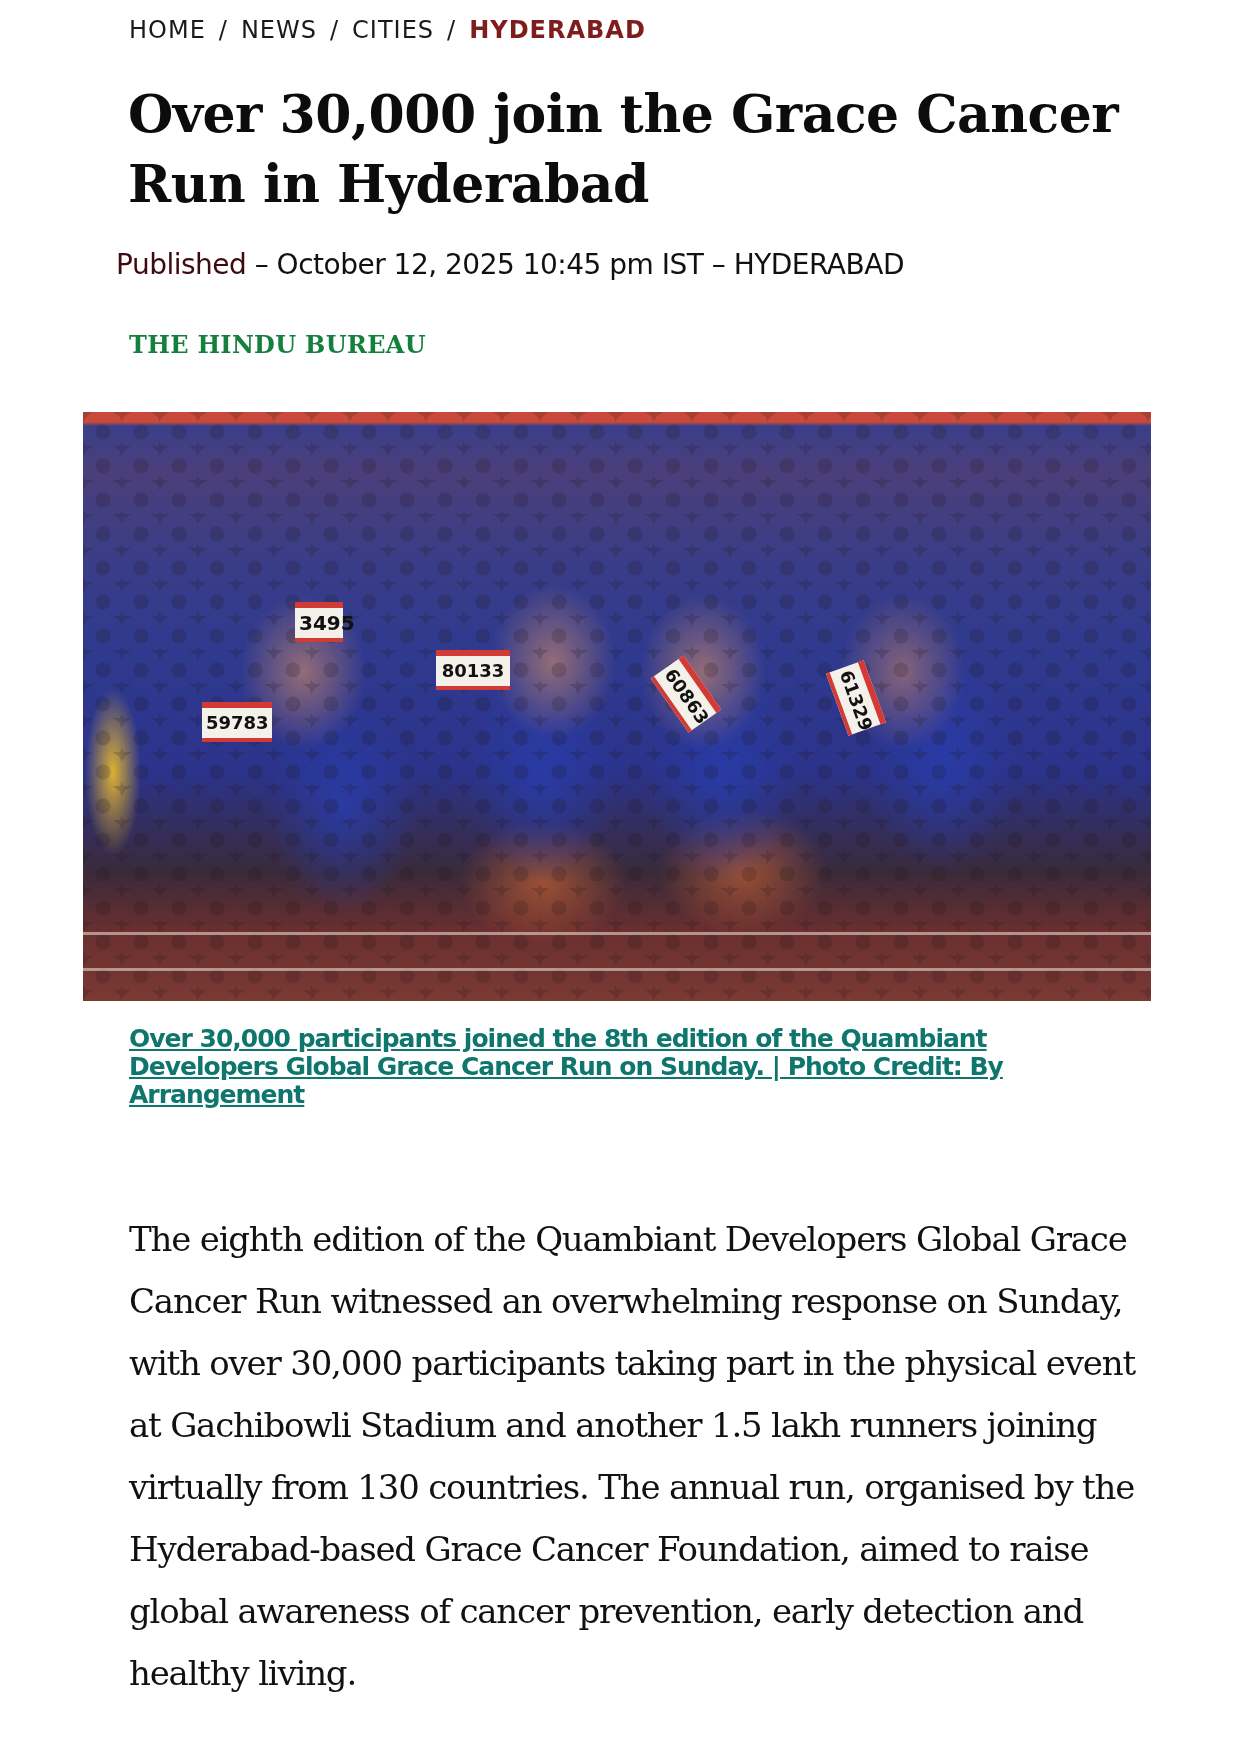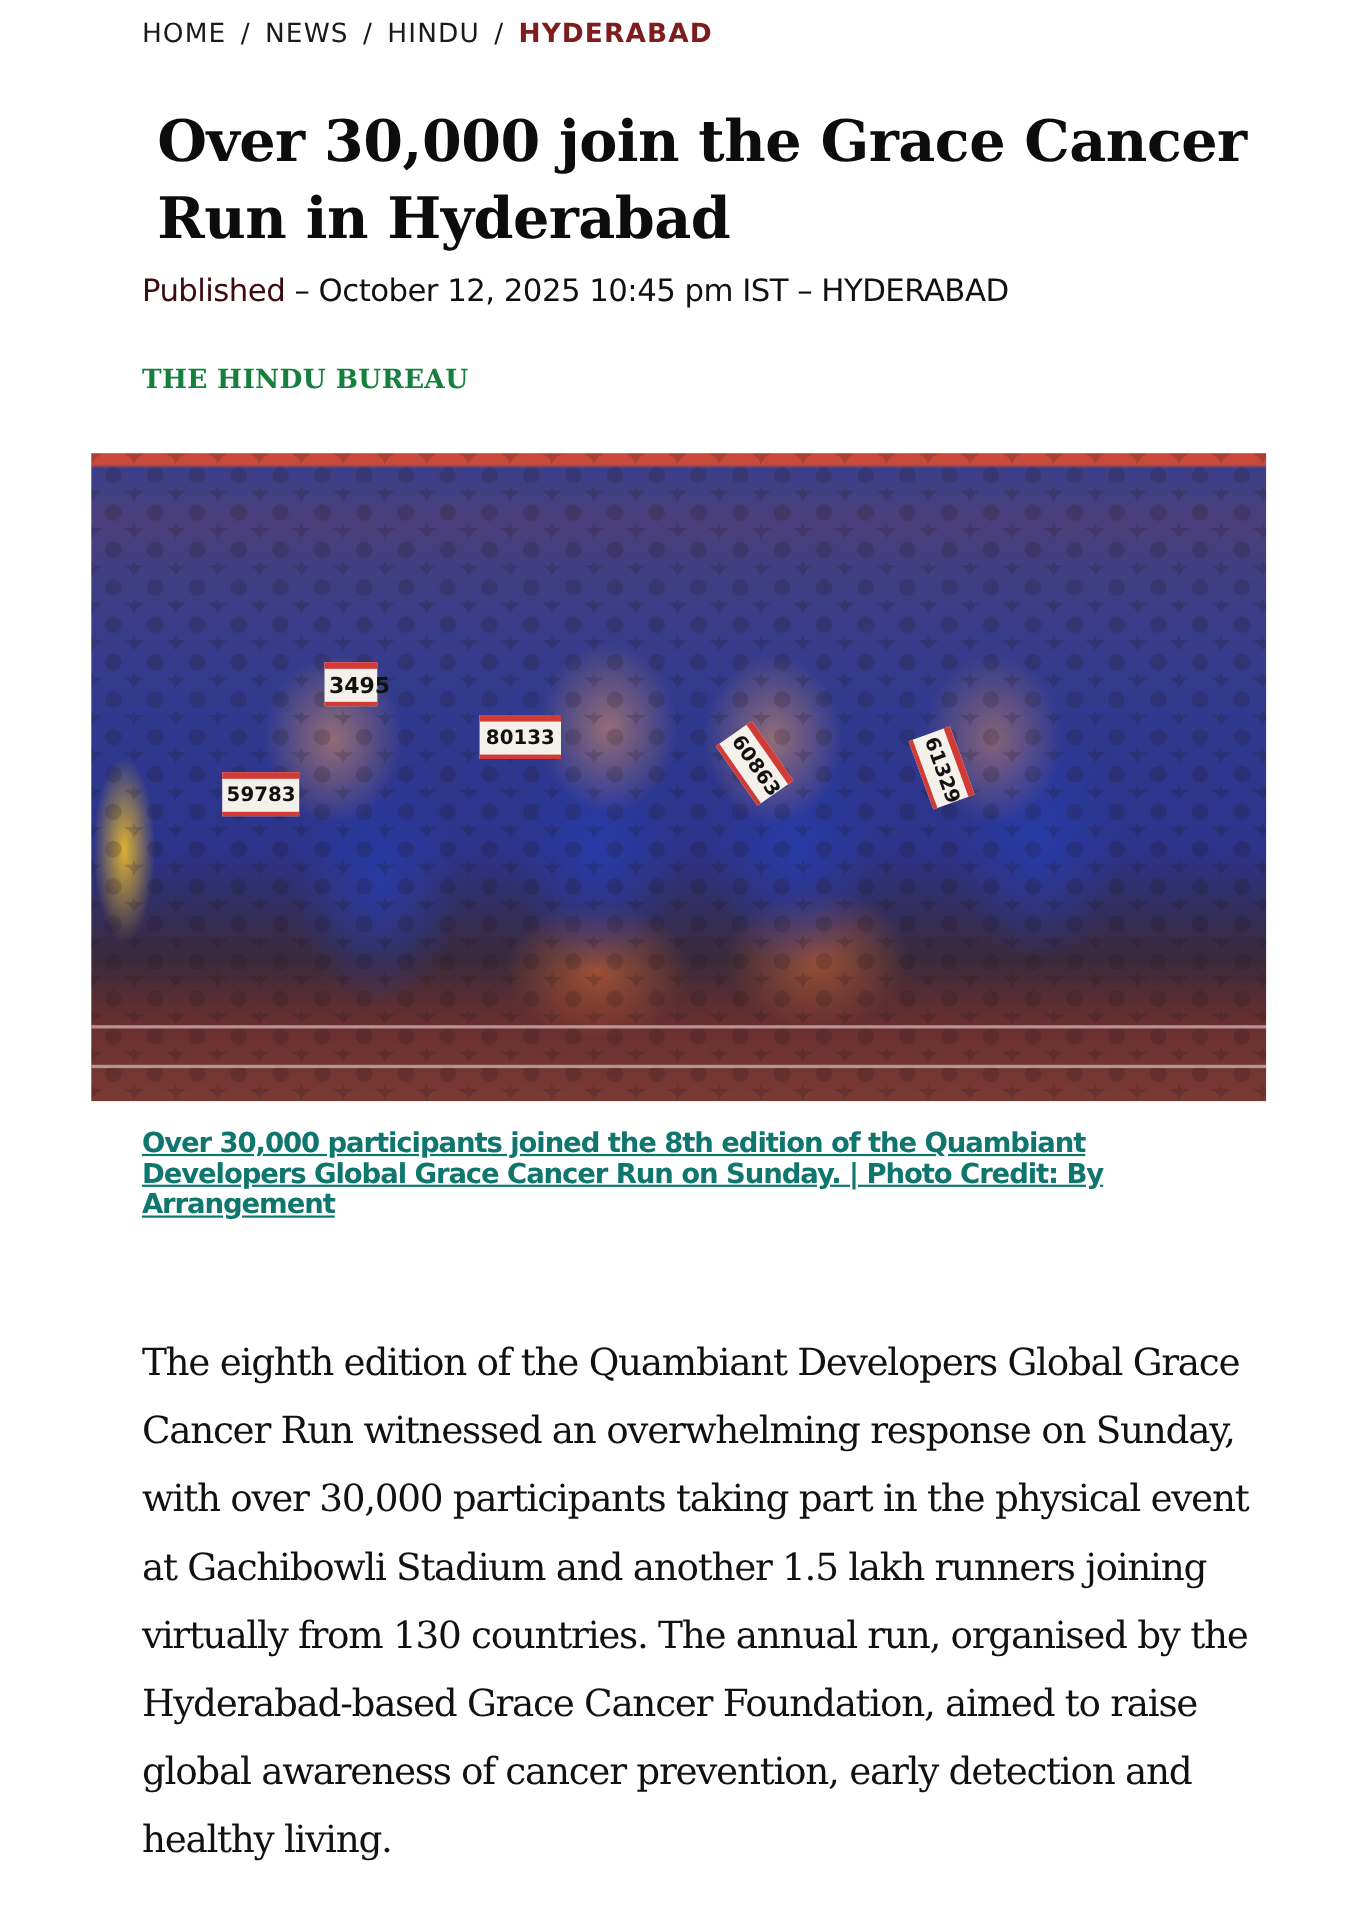--- a/index.html
+++ b/index.html
@@ -33,31 +33,31 @@
     }
     .breadcrumb .current {
       color: #7f1d1d;
       font-weight: bold;
     }
     .headline {
       position: absolute;
       left: 127px;
       top: 78px;
       width: 1000px;
-      margin: 16px;
+      margin: 1px;
       font-family: "DejaVu Serif", serif;
       font-weight: bold;
       font-size: 52px;
       line-height: 70px;
       color: #0c0c0c;
       letter-spacing: -0.5px;
     }
     .published-line {
       position: absolute;
-      left: 129px;
+      left: 116px;
       top: 248px;
       font-family: "DejaVu Sans", sans-serif;
       font-size: 28px;
       color: #111111;
       white-space: nowrap;
       letter-spacing: -0.5px;
     }
     .published-line .pub-label {
       color: #3d0a12;
     }
@@ -149,21 +149,21 @@
       font-size: 34px;
       line-height: 62px;
       letter-spacing: -1.2px;
       color: #111111;
     }
   </style>
 </head>
 <body>
 
 <nav class="breadcrumb">
-  <a href="#">HOME</a><span class="sep">/</span><a href="#">NEWS</a><span class="sep">/</span><a href="#">HINDU</a><span class="sep">/</span><a href="#" class="current">HYDERABAD</a>
+  <a href="#">HOME</a><span class="sep">/</span><a href="#">NEWS</a><span class="sep">/</span><a href="#">CITIES</a><span class="sep">/</span><a href="#" class="current">HYDERABAD</a>
 </nav>
 
 <h1 class="headline">Over 30,000 join the Grace Cancer Run in Hyderabad</h1>
 
 <div class="published-line">
   <span class="pub-label">Published</span><span> – October 12, 2025 10:45 pm IST – HYDERABAD</span>
 </div>
 
 <div class="author">THE HINDU BUREAU</div>
 

